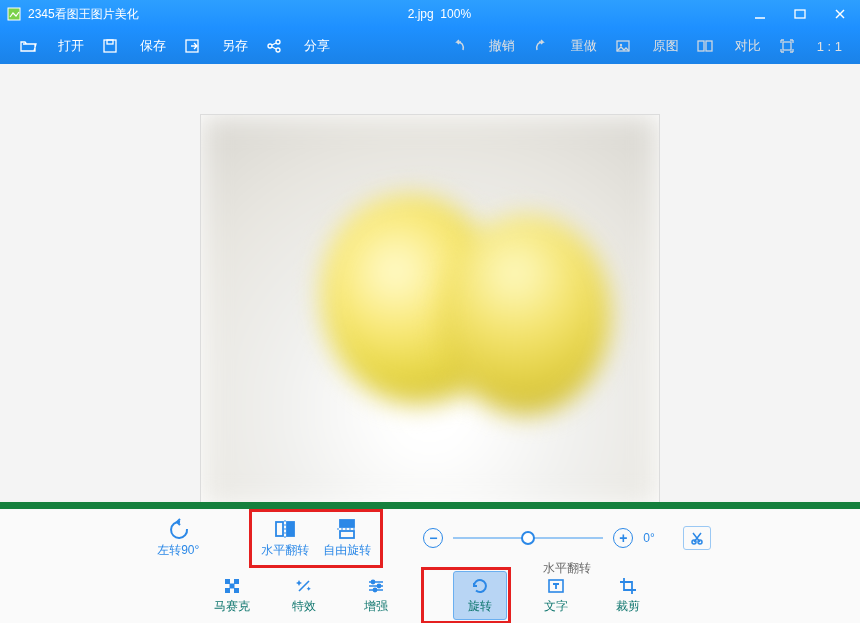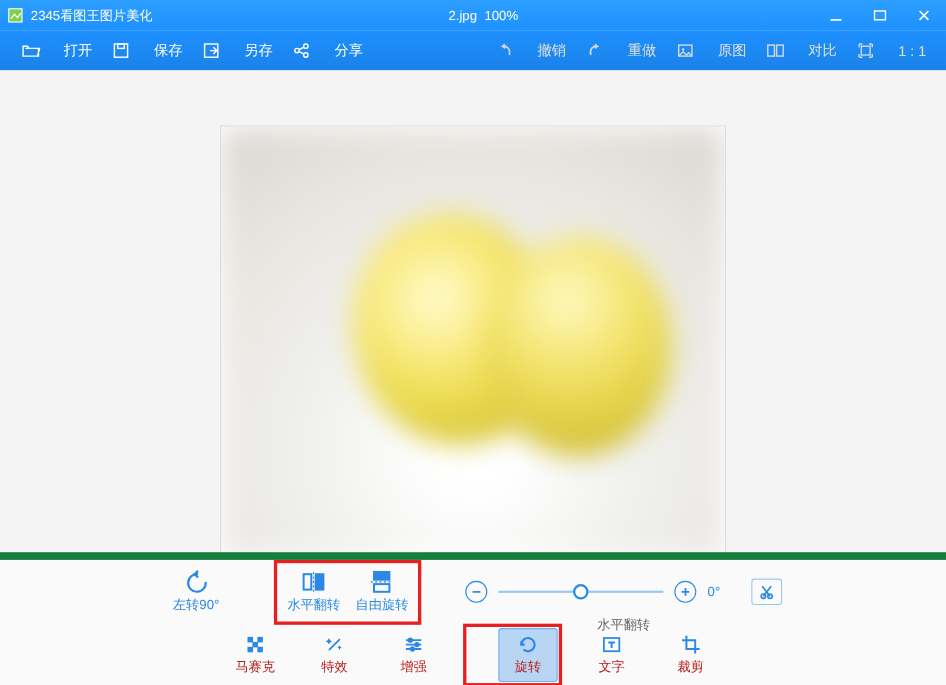--- a/index.html
+++ b/index.html
@@ -27,21 +27,21 @@
   .rtool { width: 58px; display:flex; flex-direction:column; align-items:center; gap:2px; color:#2b88e7; font-size:12px; cursor:pointer; padding: 4px 2px; }
   .rtool svg { stroke:#2b88e7; }
   .redbox1 { border: 3px solid #e52020; padding: 2px 4px; display: flex; gap: 4px; margin-left: 32px; }
   .free-rotate { display:flex; align-items:center; gap:10px; margin-left: 30px; color:#2b88e7; font-size:12px; position: relative; }
   .slider { width: 150px; height: 2px; background:#9ac8f4; position:relative; }
   .slider .thumb { position:absolute; left:50%; top:50%; width:14px; height:14px; border-radius:50%; background:#fff; border:2px solid #2b88e7; transform:translate(-50%,-50%); }
   .circ-btn { width:20px; height:20px; border:1px solid #2b88e7; border-radius:50%; display:flex; align-items:center; justify-content:center; cursor:pointer; color:#2b88e7; font-size:14px; font-weight:bold; }
   .free-label { position:absolute; top: 34px; left: 50%; transform: translateX(-50%); color:#666; font-size:12px; white-space:nowrap; }
   .scissor { margin-left:18px; width:28px; height:24px; border:1px solid #9ac8f4; border-radius:3px; display:flex; align-items:center; justify-content:center; cursor:pointer; }
   .tabs-row { height: 56px; display:flex; align-items:center; justify-content:center; gap:18px; }
-  .tab { width:54px; display:flex; flex-direction:column; align-items:center; gap:2px; color:#b91c1c; font-size:12px; cursor:pointer; padding:4px 2px; border-radius:3px; }
+  .tab { width:54px; display:flex; flex-direction:column; align-items:center; gap:2px; color:#0f766e; font-size:12px; cursor:pointer; padding:4px 2px; border-radius:3px; }
   .tab.active { background:#b8d5f4; border:1px solid #6aaff0;margin-left:28px; }
   .redbox2 { border:3px solid #e52020; padding:1px; }
   .ic { width:20px; height:20px; display:flex; align-items:center; justify-content:center; }
 </style>
 </head>
 <body>
 
 <div class="titlebar">
   <div class="logo">
     <svg width="14" height="14">

